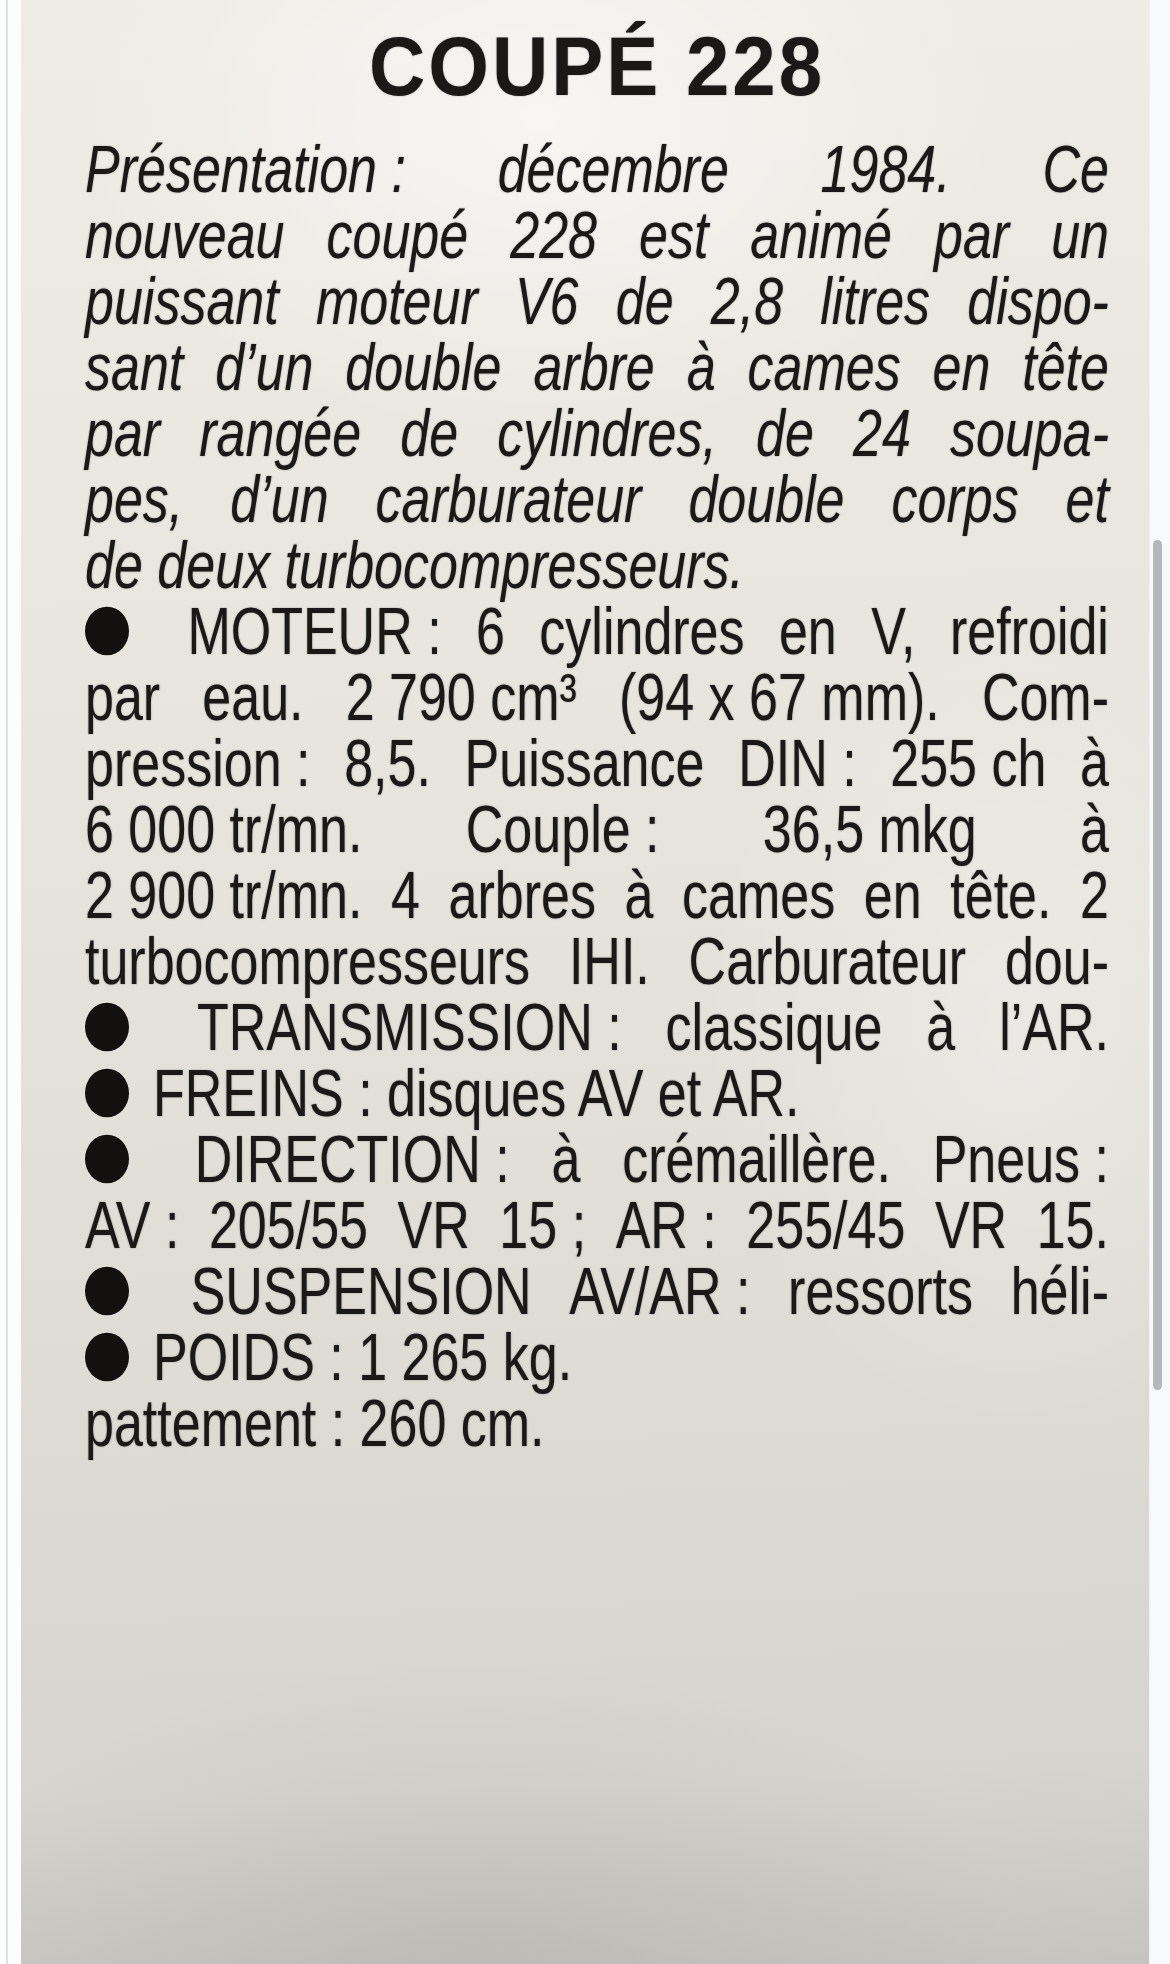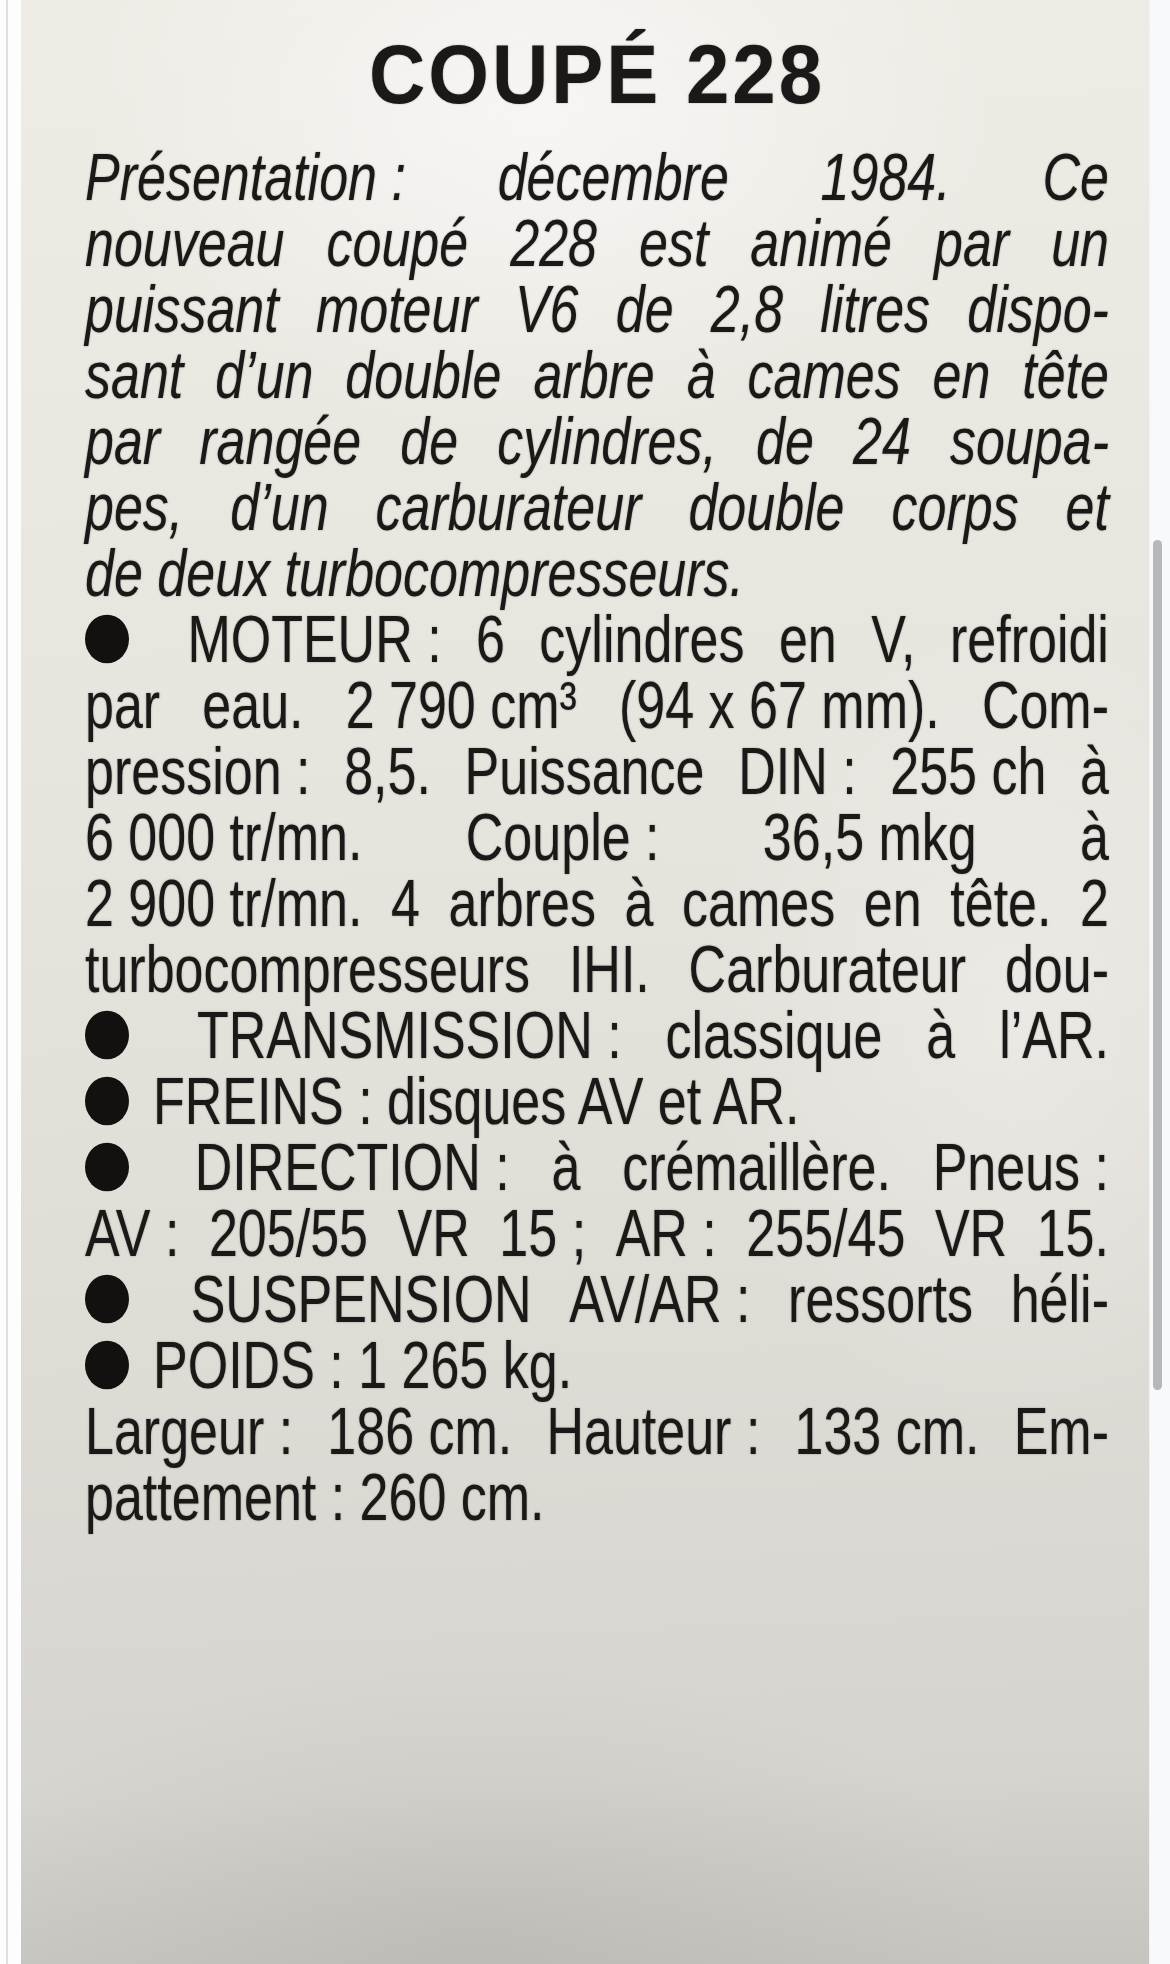--- a/index.html
+++ b/index.html
@@ -17,21 +17,21 @@
   .scroll-area{position:absolute;right:0;top:0;width:21px;height:1964px;background:var(--track);border-left:1px solid #eef1f5;}
   .scroll-thumb{position:absolute;left:3px;top:540px;width:9px;height:850px;border-radius:5px;background:var(--thumb);}
 
   .paper{
     position:absolute;left:21px;top:0;width:1128px;height:1964px;
     background:
       radial-gradient(55% 22% at 46% 6%, rgba(255,255,255,.55), rgba(255,255,255,0) 75%),
       radial-gradient(40% 30% at 88% 52%, rgba(255,255,255,.28), rgba(255,255,255,0) 70%),
       radial-gradient(60% 18% at 40% 99%, rgba(90,88,82,.10), rgba(90,88,82,0) 80%),
       linear-gradient(178deg, var(--paper_hi) 0%, var(--paper) 42%, #dfdcd6 68%, var(--paper_lo) 90%, var(--paper_edge) 100%);
-    padding:24px 40px 0 64px;
+    padding:16px 40px 0 64px;
   }
 
   .article{color:var(--ink);filter:blur(0.55px);text-shadow:0 0 1.6px rgba(28,26,24,.42);}
 
   .title{
     font-size:78px;line-height:100px;font-weight:bold;letter-spacing:3px;
     text-align:center;transform:scaleY(1.08);transform-origin:center;
     margin-bottom:20px;white-space:nowrap;
   }
 
@@ -240,29 +240,20 @@
         <div class="block">
           <div class="line">
             <div class="ln">
               <span class="bullet"></span>
               <span>POIDS&nbsp;: 1&nbsp;265&nbsp;kg.</span>
             </div>
           </div>
         </div>
         <div class="block">
           <div class="line">
-            <div class="ln just">
-              <span>Largeur&nbsp;:</span>
-              <span>186&nbsp;cm.</span>
-              <span>Hauteur&nbsp;:</span>
-              <span>133&nbsp;cm.</span>
-              <span>Em-</span>
-            </div>
-          </div>
-          <div class="line">
             <div class="ln">
               <span>pattement&nbsp;: 260&nbsp;cm.</span>
             </div>
           </div>
         </div>
       </div>
   </div>
 </div>
 
 <div class="scroll-area">

